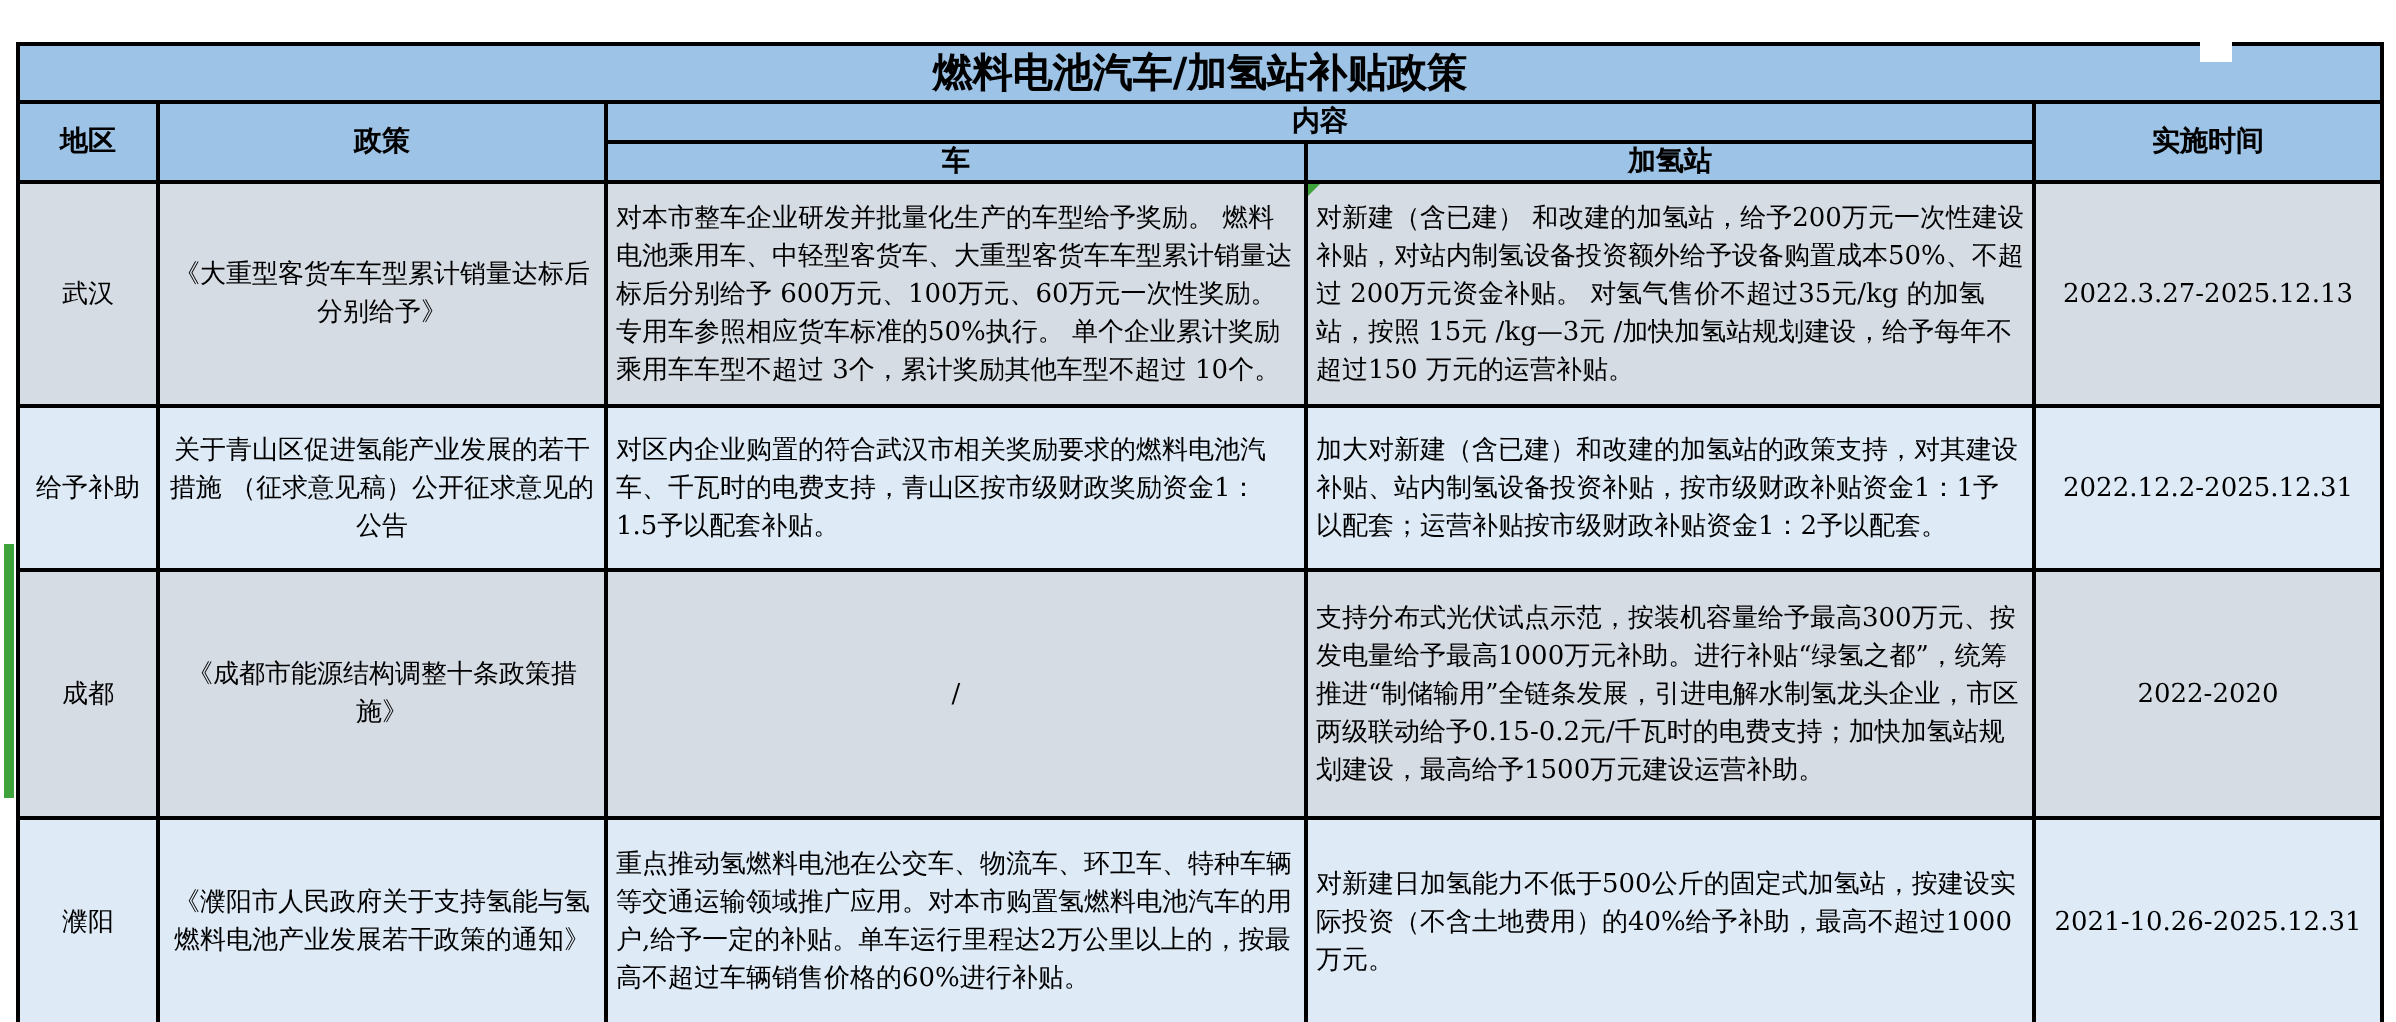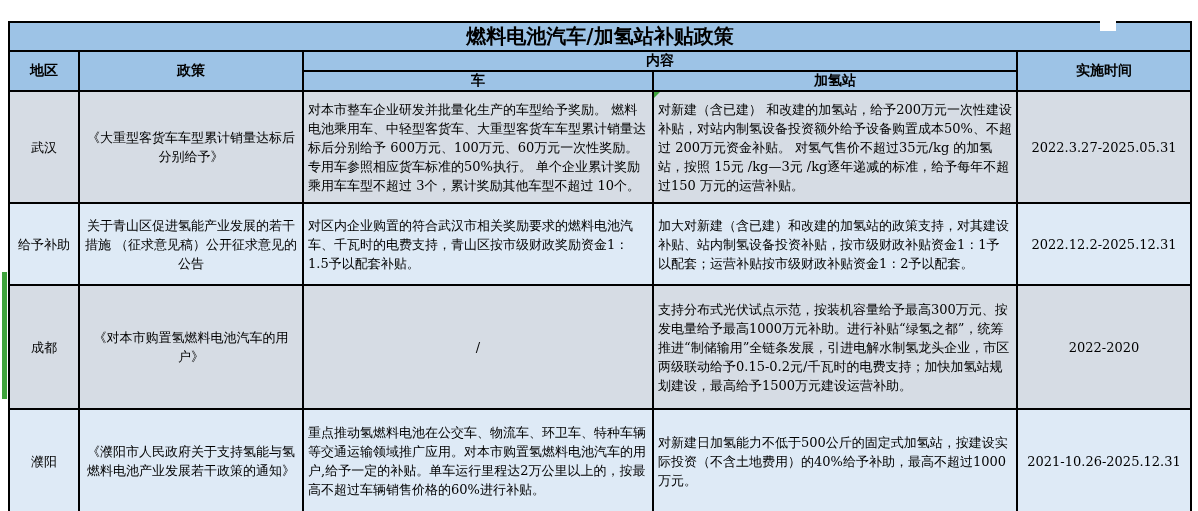--- a/index.html
+++ b/index.html
@@ -67,35 +67,35 @@
       </tr>
       <tr style="height:15px">
         <td class="hdr">车</td>
         <td class="hdr">加氢站</td>
       </tr>
 
       <tr class="row-gray" style="height:112px">
         <td class="cell center">武汉</td>
         <td class="cell center">《大重型客货车车型累计销量达标后分别给予》</td>
         <td class="cell left">对本市整车企业研发并批量化生产的车型给予奖励。 燃料电池乘用车、中轻型客货车、大重型客货车车型累计销量达标后分别给予 600万元、100万元、60万元一次性奖励。 专用车参照相应货车标准的50%执行。 单个企业累计奖励乘用车车型不超过 3个，累计奖励其他车型不超过 10个。</td>
-        <td class="cell left flag">对新建（含已建） 和改建的加氢站，给予200万元一次性建设补贴，对站内制氢设备投资额外给予设备购置成本50%、不超过 200万元资金补贴。 对氢气售价不超过35元/kg 的加氢站，按照 15元 /kg—3元 /kg逐年递减的标准，给予每年不超过150 万元的运营补贴。</td>
-        <td class="cell center">2022.3.27-2025.05.31</td>
+        <td class="cell left flag">对新建（含已建） 和改建的加氢站，给予200万元一次性建设补贴，对站内制氢设备投资额外给予设备购置成本50%、不超过 200万元资金补贴。 对氢气售价不超过35元/kg 的加氢站，按照 15元 /kg—3元 /加快加氢站规划建设，给予每年不超过150 万元的运营补贴。</td>
+        <td class="cell center">2022.3.27-2025.12.13</td>
       </tr>
 
       <tr class="row-blue" style="height:82px">
         <td class="cell center">给予补助</td>
         <td class="cell center">关于青山区促进氢能产业发展的若干措施 （征求意见稿）公开征求意见的公告</td>
         <td class="cell left">对区内企业购置的符合武汉市相关奖励要求的燃料电池汽车、千瓦时的电费支持，青山区按市级财政奖励资金1：1.5予以配套补贴。</td>
         <td class="cell left">加大对新建（含已建）和改建的加氢站的政策支持，对其建设补贴、站内制氢设备投资补贴，按市级财政补贴资金1：1予以配套；运营补贴按市级财政补贴资金1：2予以配套。</td>
         <td class="cell center">2022.12.2-2025.12.31</td>
       </tr>
 
       <tr class="row-gray" style="height:124px">
         <td class="cell center">成都</td>
-        <td class="cell center">《对本市购置氢燃料电池汽车的用户》</td>
+        <td class="cell center">《成都市能源结构调整十条政策措施》</td>
         <td class="cell center">/</td>
         <td class="cell left">支持分布式光伏试点示范，按装机容量给予最高300万元、按发电量给予最高1000万元补助。进行补贴“绿氢之都”，统筹推进“制储输用”全链条发展，引进电解水制氢龙头企业，市区两级联动给予0.15-0.2元/千瓦时的电费支持；加快加氢站规划建设，最高给予1500万元建设运营补助。</td>
         <td class="cell center">2022-2020</td>
       </tr>
 
       <tr class="row-blue" style="height:104px">
         <td class="cell center">濮阳</td>
         <td class="cell center">《濮阳市人民政府关于支持氢能与氢燃料电池产业发展若干政策的通知》</td>
         <td class="cell left">重点推动氢燃料电池在公交车、物流车、环卫车、特种车辆等交通运输领域推广应用。对本市购置氢燃料电池汽车的用户,给予一定的补贴。单车运行里程达2万公里以上的，按最高不超过车辆销售价格的60%进行补贴。</td>
         <td class="cell left">对新建日加氢能力不低于500公斤的固定式加氢站，按建设实际投资（不含土地费用）的40%给予补助，最高不超过1000万元。</td>

